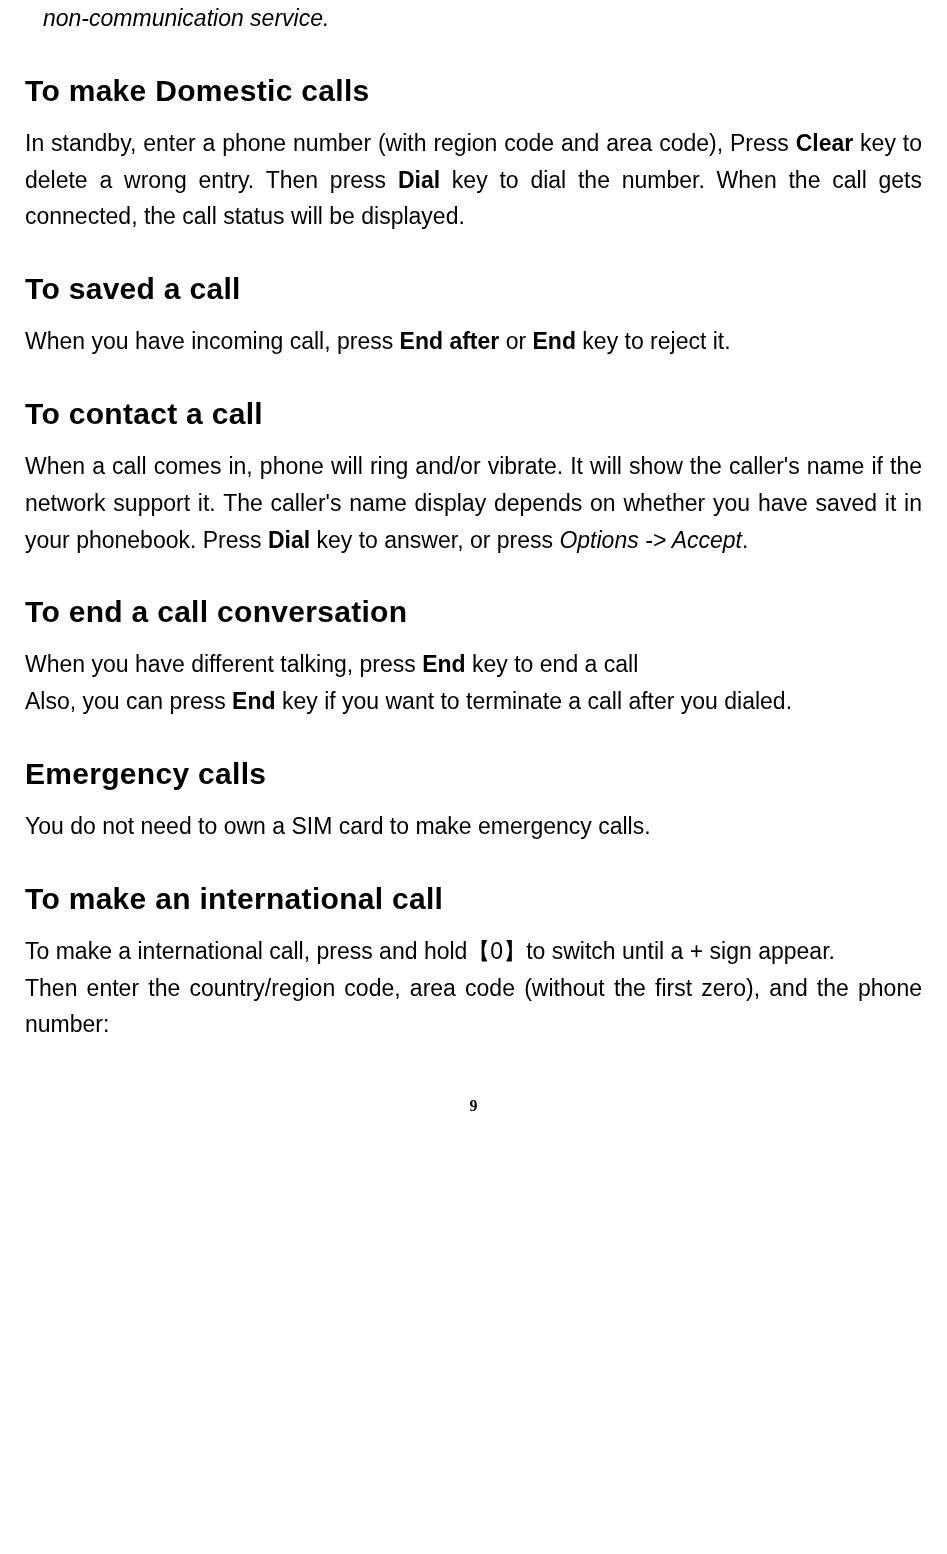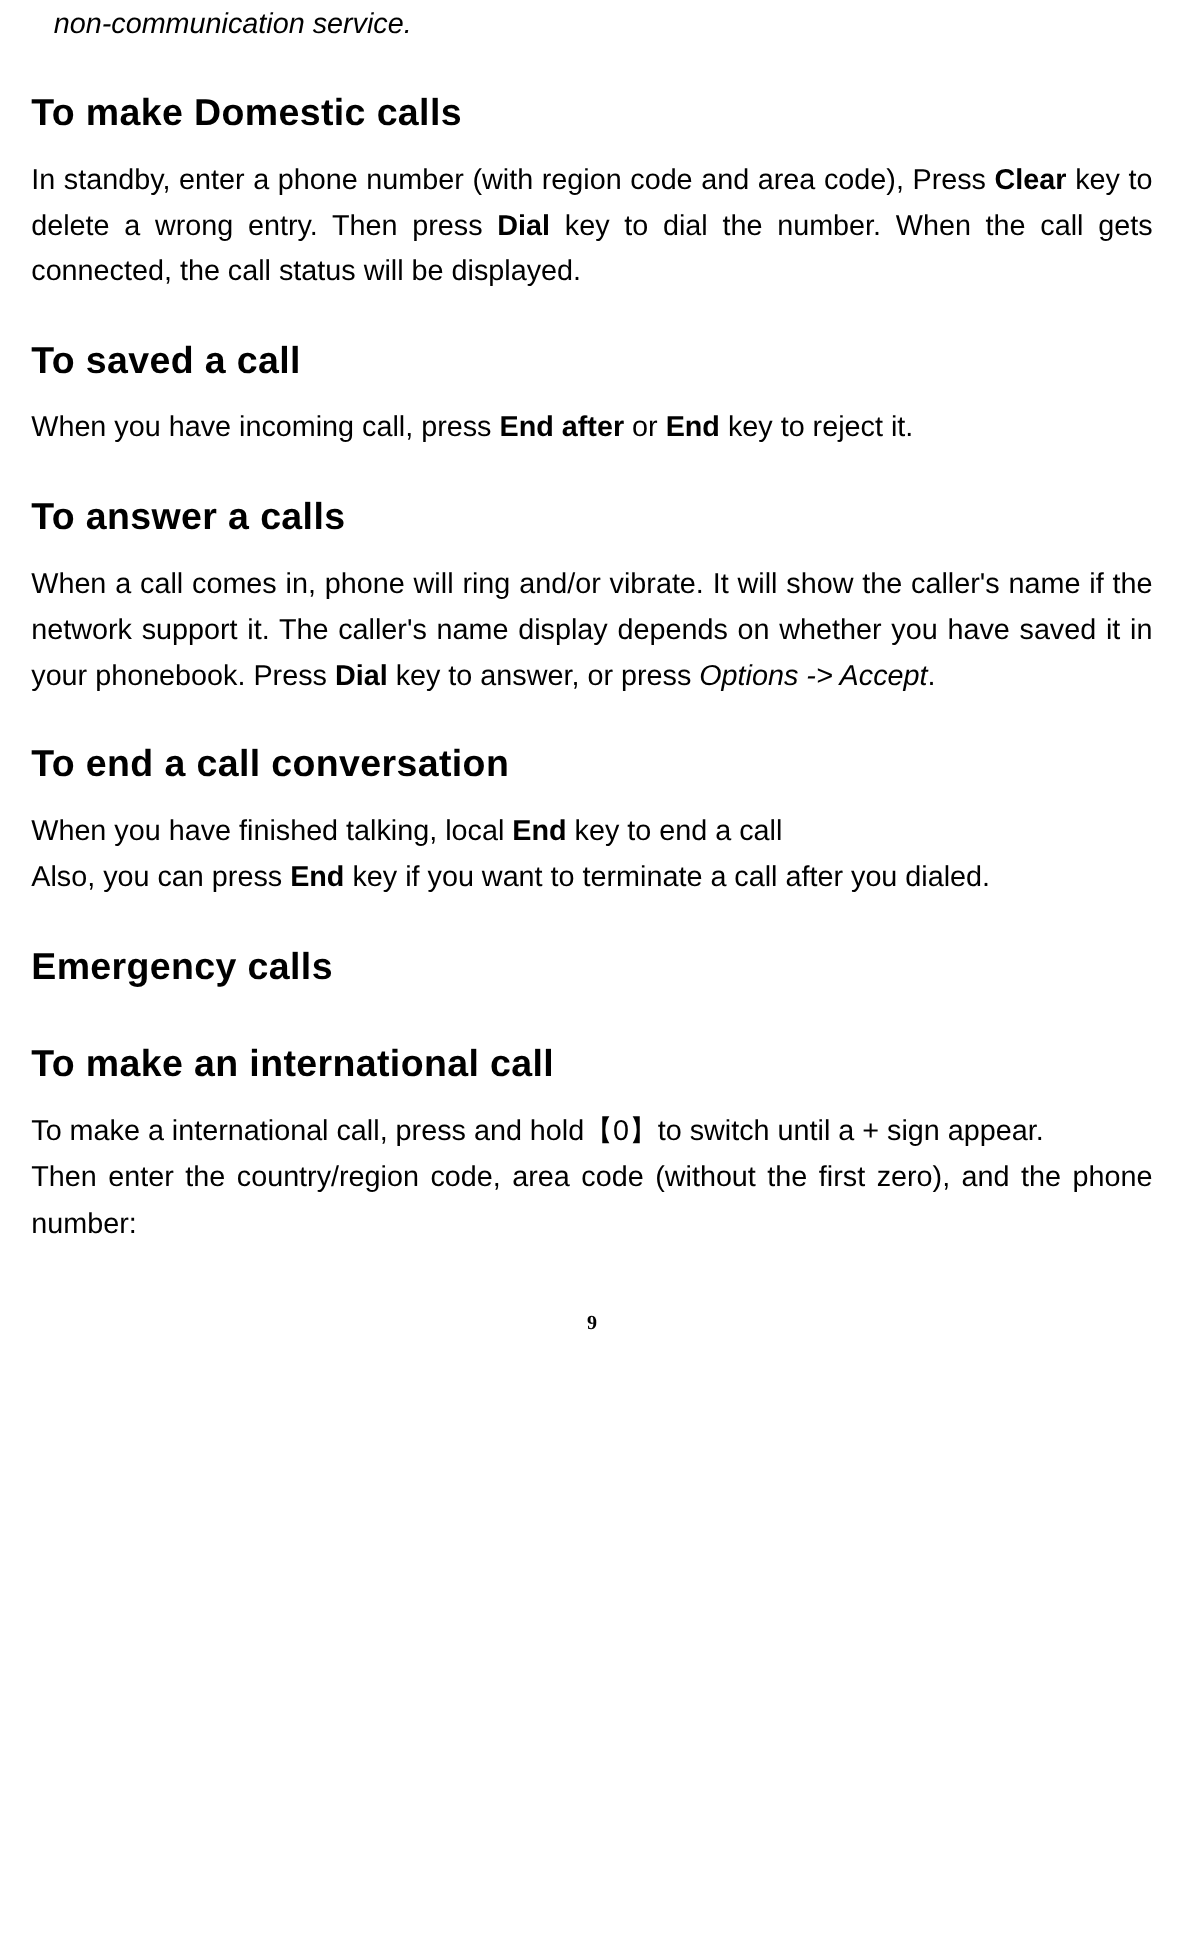--- a/index.html
+++ b/index.html
@@ -60,37 +60,38 @@
 <h2>To make Domestic calls</h2>
 <p class="section-body">
   <span>In standby, enter a phone number (with region code and area code), Press </span><span class="bold">Clear</span><span> key to delete a wrong entry. Then press </span><span class="bold">Dial</span><span> key to dial the number. When the call gets connected, the call status will be displayed.</span>
 </p>
 
 <h2 class="tight">To saved a call</h2>
 <p class="section-body">
   <span>When you have incoming call, press </span><span class="bold">End after</span><span> or </span><span class="bold">End</span><span> key to reject it.</span>
 </p>
 
-<h2 class="tight">To answer a calls</h2>
+<h2 class="tight">To contact a call</h2>
 <p class="section-body">
   <span>When a call comes in, phone will ring and/or vibrate. It will show the caller's name if the network support it. The caller's name display depends on whether you have saved it in your phonebook. Press </span><span class="bold">Dial</span><span> key to answer, or press </span><span class="italic">Options -&gt; Accept</span><span>.</span>
 </p>
 
 <h2 class="tight">To end a call conversation</h2>
 <div class="section-body">
   <div>
-    <span>When you have finished talking, local </span><span class="bold">End</span><span> key to end a call</span>
+    <span>When you have different talking, press </span><span class="bold">End</span><span> key to end a call</span>
   </div>
   <div style="text-align: justify;">
     <span>Also, you can press </span><span class="bold">End</span><span> key if you want to terminate a call after you dialed.</span>
   </div>
 </div>
 
 <h2 class="tight">Emergency calls</h2>
 <div class="section-body">
+  <div>You do not need to own a SIM card to make emergency calls.</div>
 </div>
 
 <h2 class="tight">To make an international call</h2>
 <div class="section-body">
   <div style="text-align: justify;">To make a international call, press and hold【0】to switch until a + sign appear.</div>
   <div style="text-align: justify;">Then enter the country/region code, area code (without the first zero), and the phone number:</div>
 </div>
 
 <div class="page-number">9</div>
 

